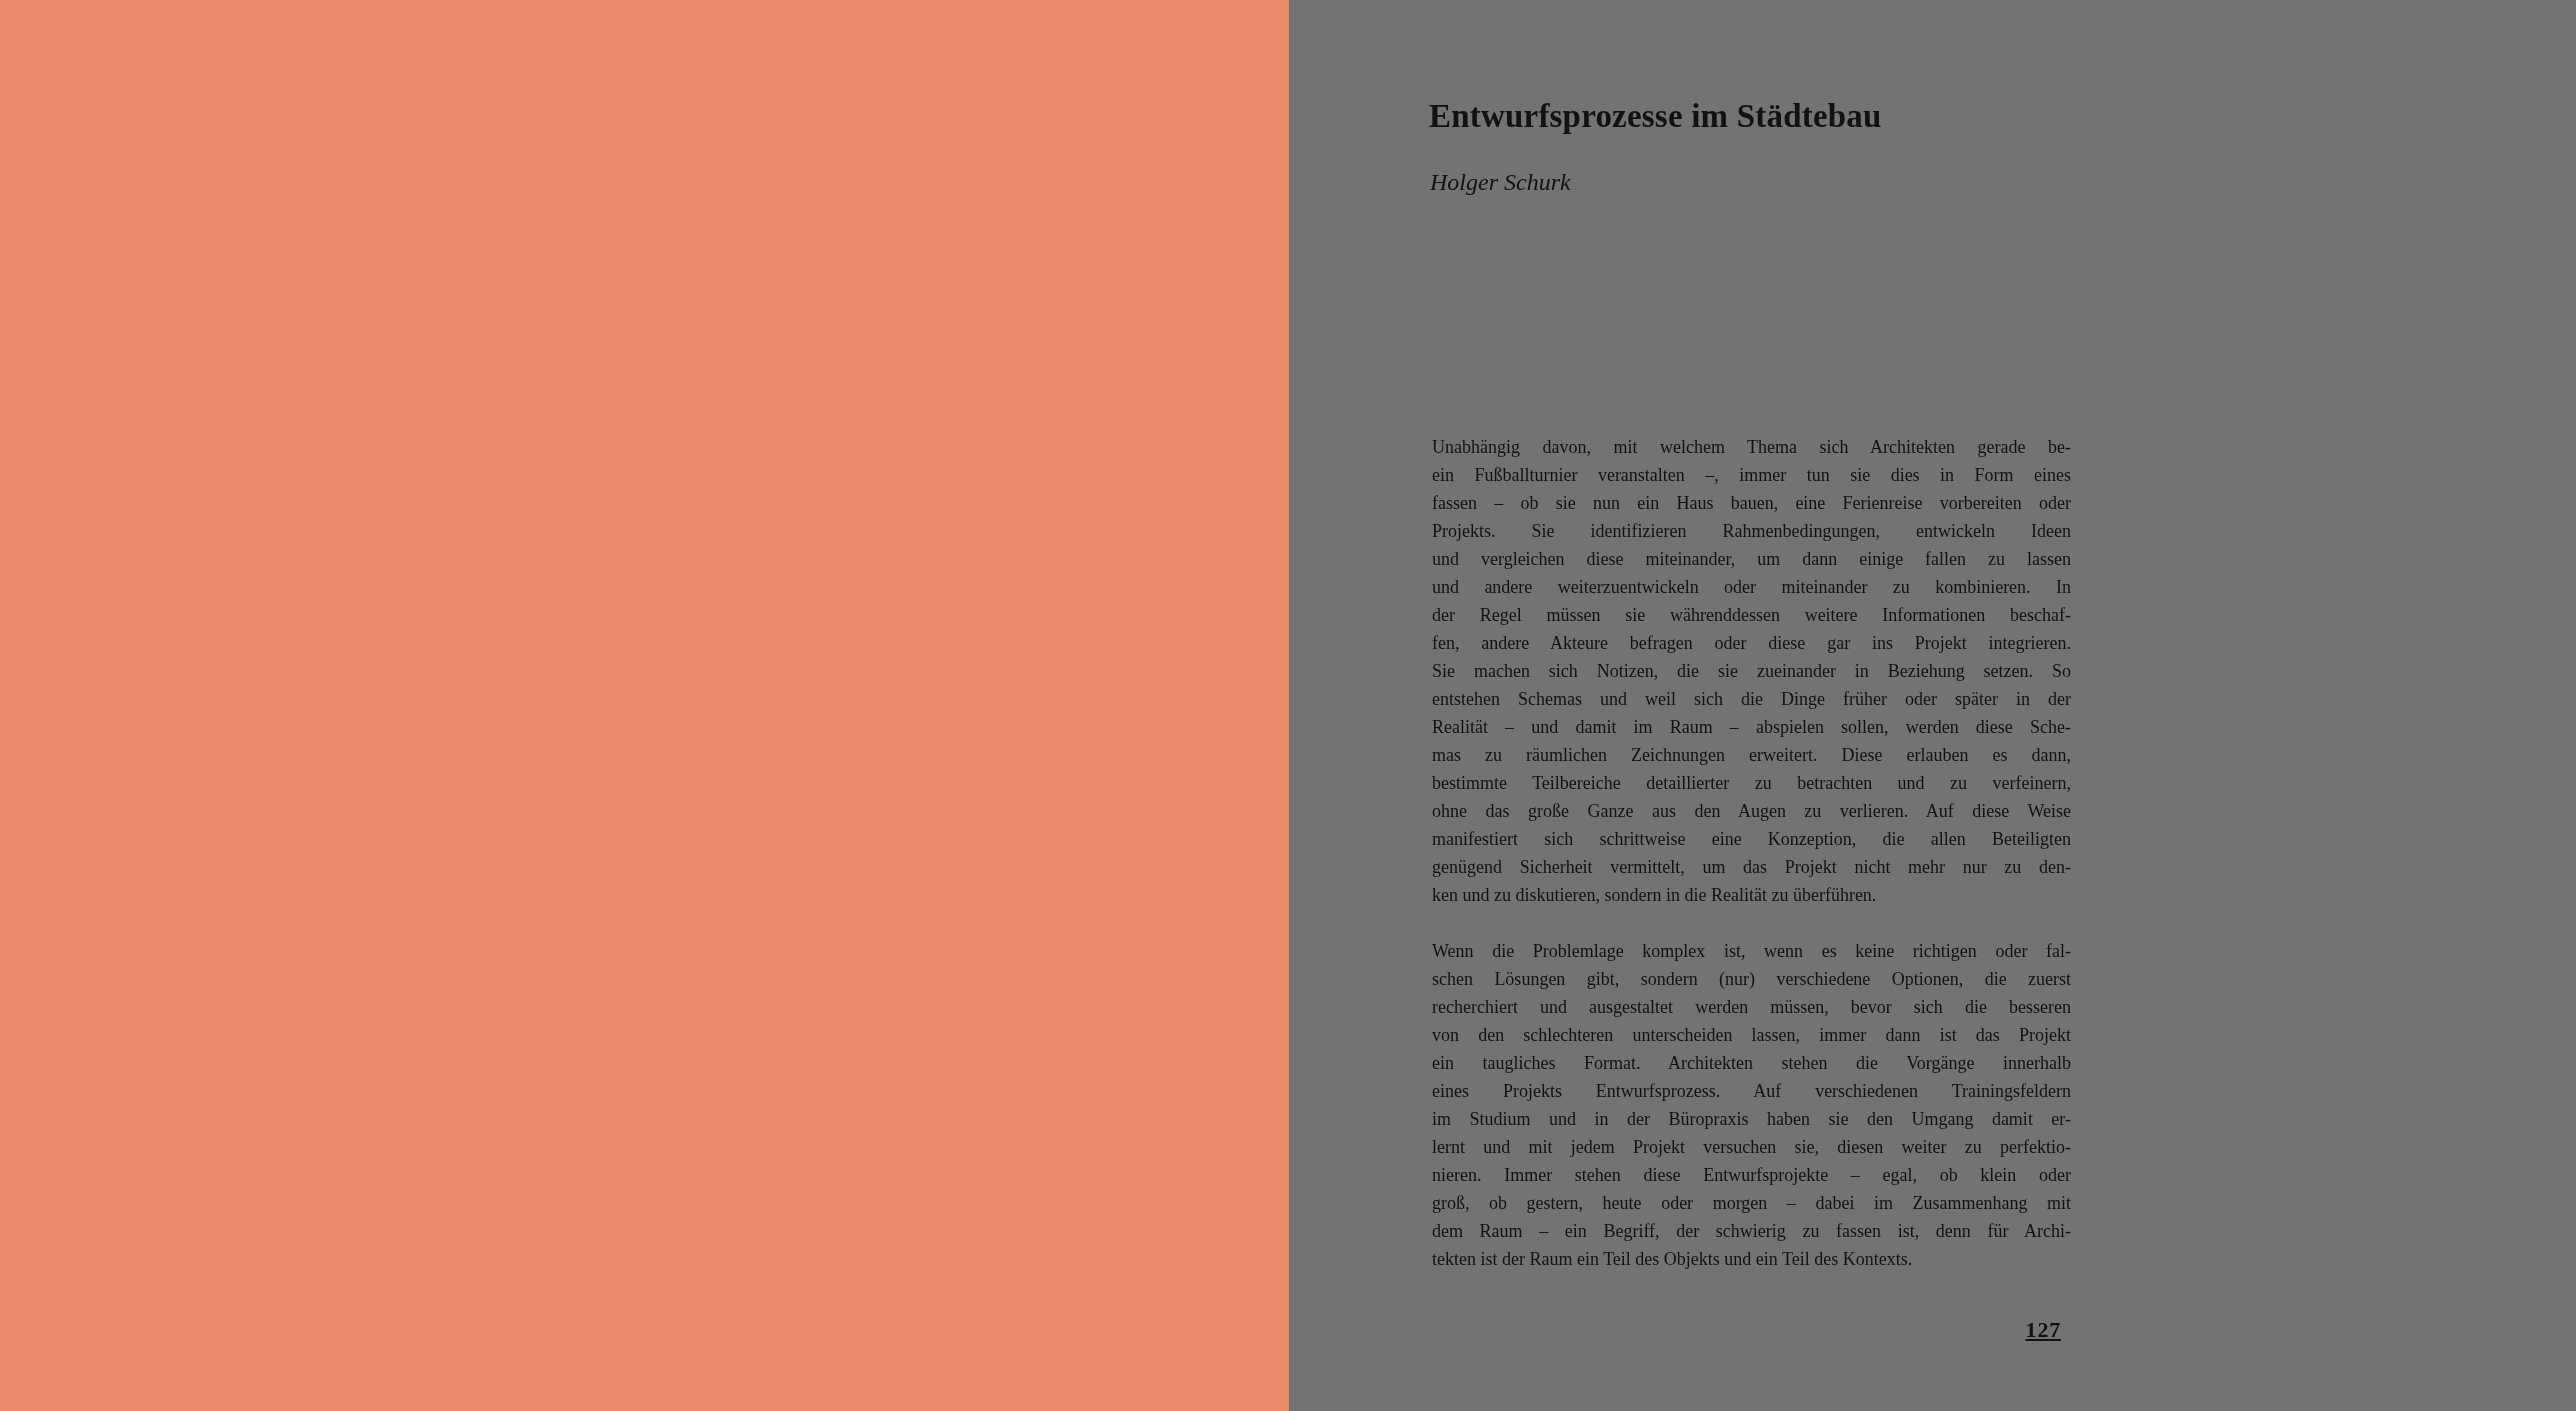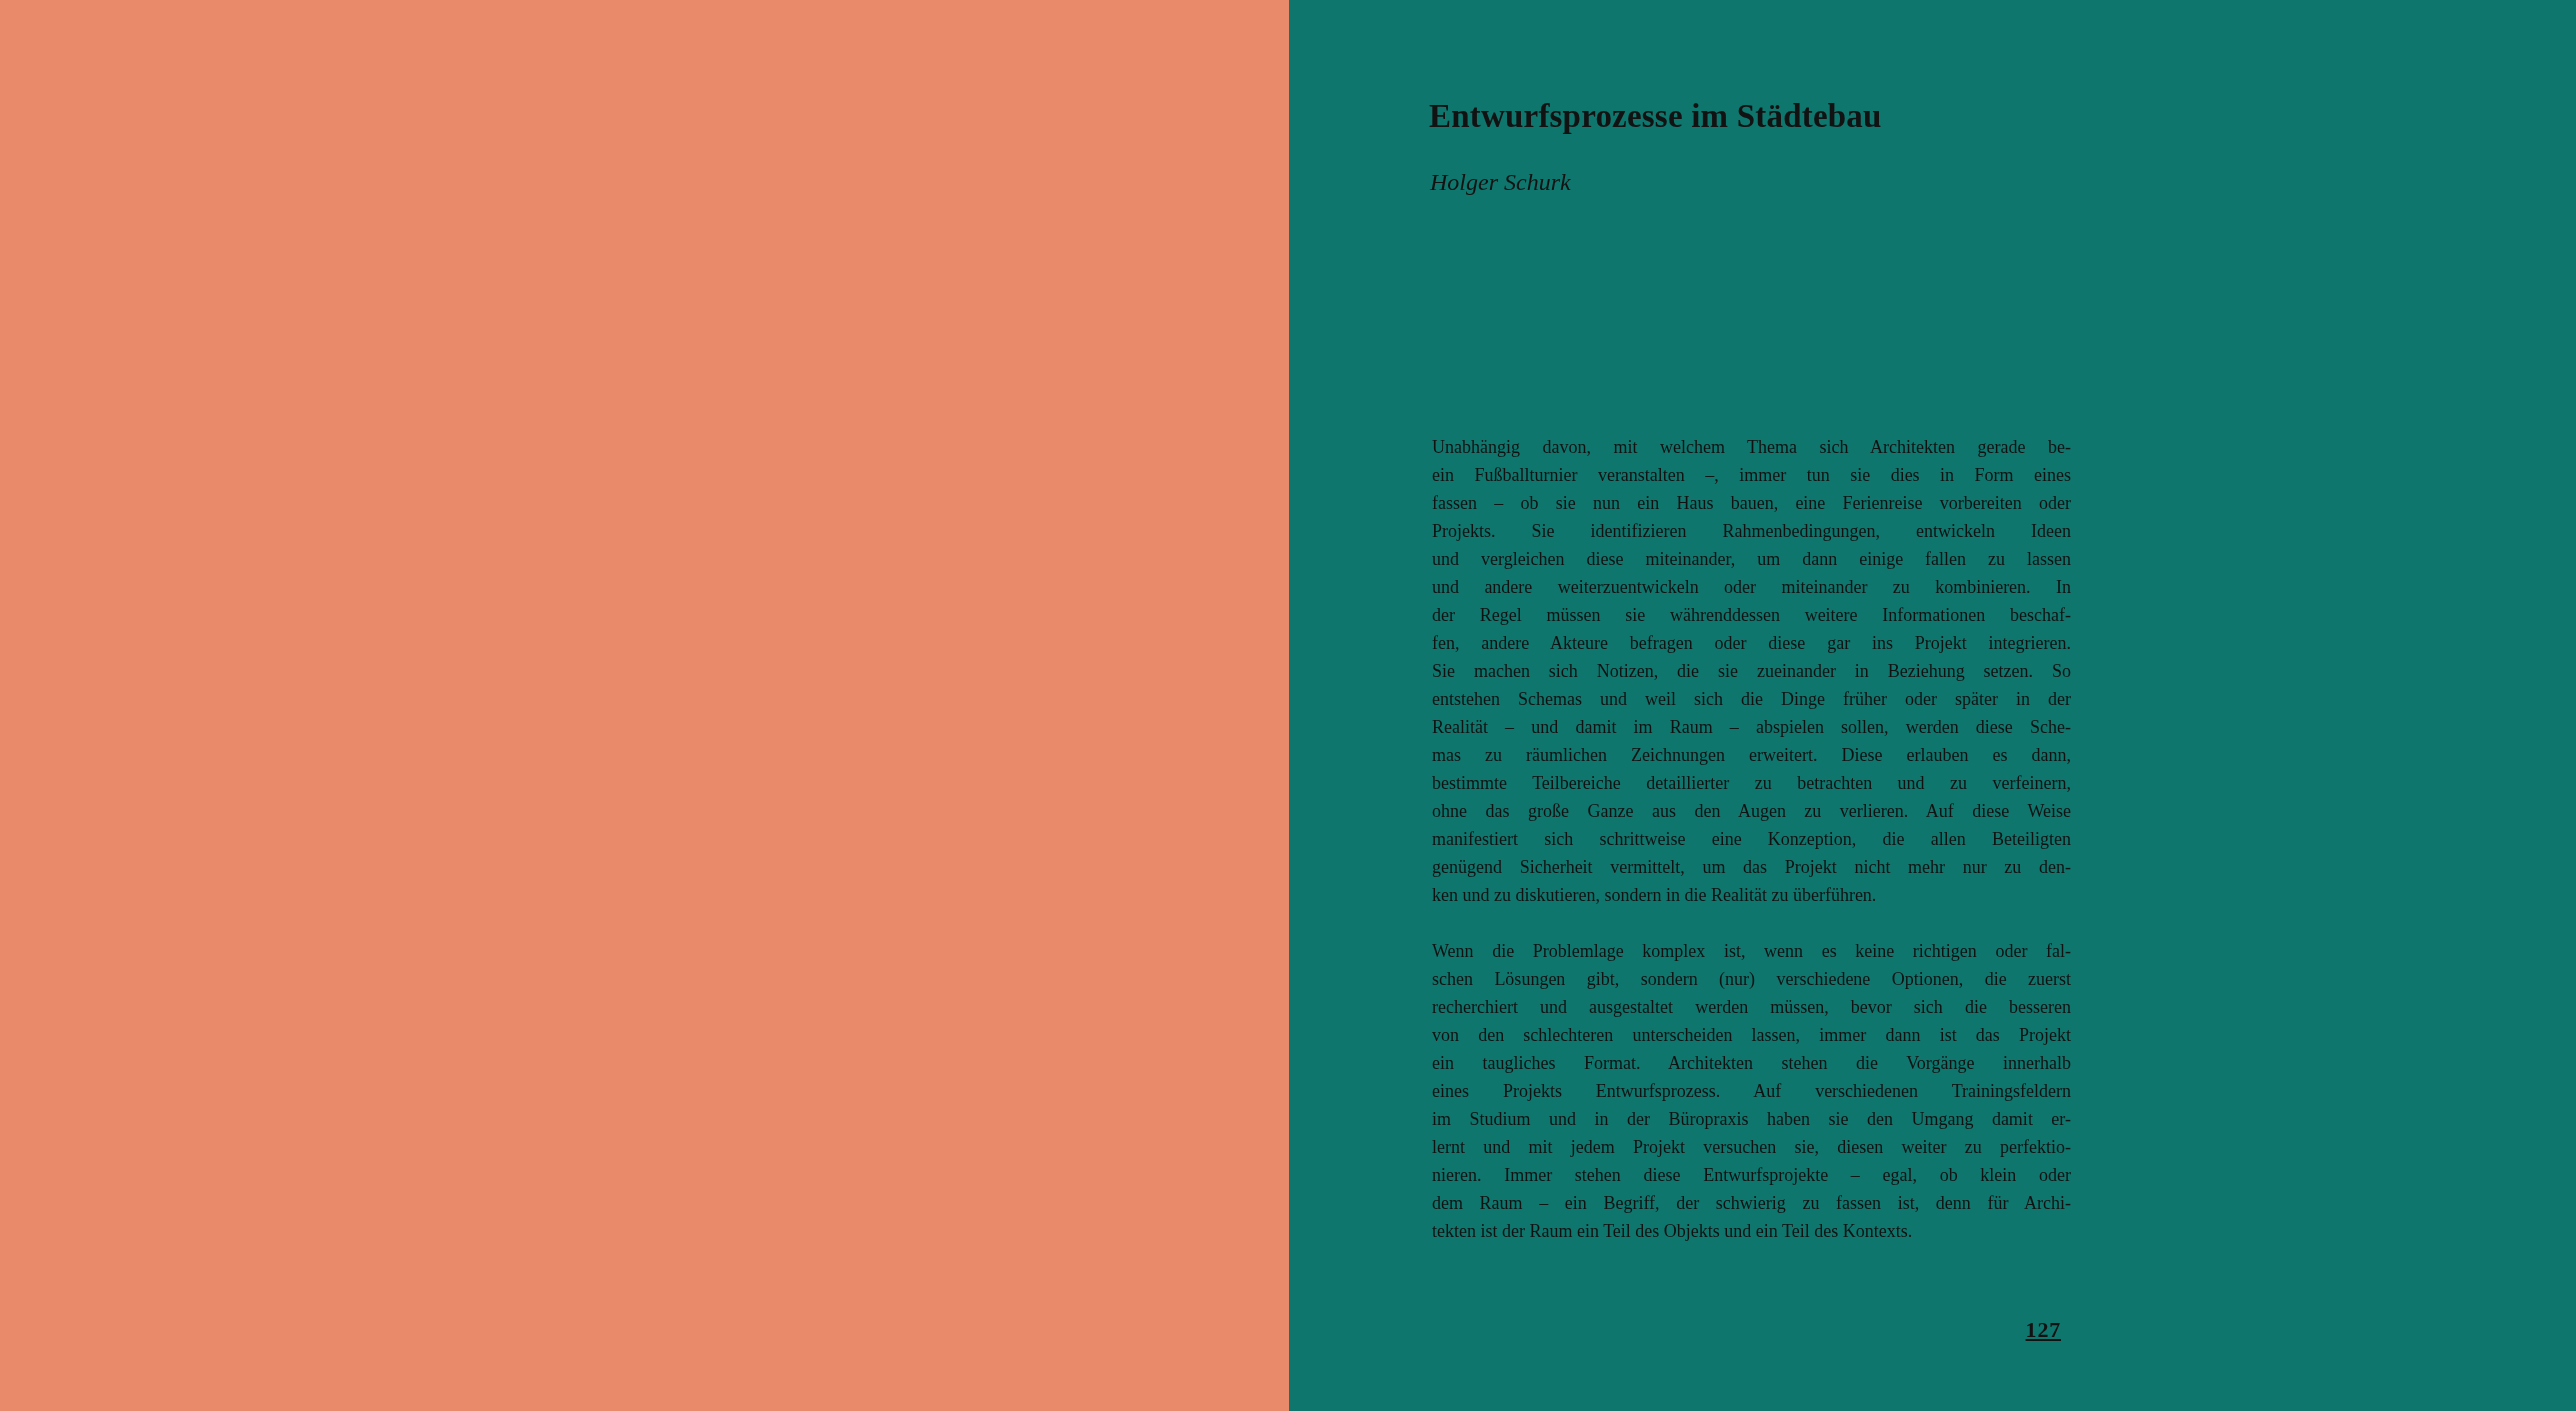--- a/index.html
+++ b/index.html
@@ -19,21 +19,21 @@
   .page-left {
     position: absolute;
     left: 0; top: 0;
     width: 1289px; height: 1411px;
     background: #E98A6B;
   }
   .page-right {
     position: absolute;
     left: 1289px; top: 0;
     width: 1287px; height: 1411px;
-    background: #0f766e;
+    background: #737373;
   }
   .article-title {
     position: absolute;
     left: 140px;
     top: 97px;
     width: 701px;
     font-size: 33px;
     font-weight: bold;
     letter-spacing: 0.2px;
     line-height: 39px;
@@ -118,20 +118,21 @@
         <div class="paragraph">
           <div class="line">Wenn die Problemlage komplex ist, wenn es keine richtigen oder fal-</div>
           <div class="line">schen Lösungen gibt, sondern (nur) verschiedene Optionen, die zuerst</div>
           <div class="line">recherchiert und ausgestaltet werden müssen, bevor sich die besseren</div>
           <div class="line">von den schlechteren unterscheiden lassen, immer dann ist das Projekt</div>
           <div class="line">ein taugliches Format. Architekten stehen die Vorgänge innerhalb</div>
           <div class="line">eines Projekts Entwurfsprozess. Auf verschiedenen Trainingsfeldern</div>
           <div class="line">im Studium und in der Büropraxis haben sie den Umgang damit er-</div>
           <div class="line">lernt und mit jedem Projekt versuchen sie, diesen weiter zu perfektio-</div>
           <div class="line">nieren. Immer stehen diese Entwurfsprojekte – egal, ob klein oder</div>
+          <div class="line">groß, ob gestern, heute oder morgen – dabei im Zusammenhang mit</div>
           <div class="line">dem Raum – ein Begriff, der schwierig zu fassen ist, denn für Archi-</div>
           <div class="line last">tekten ist der Raum ein Teil des Objekts und ein Teil des Kontexts.</div>
         </div>
       </div>
 
     <div class="page-number">127</div>
 
   </div>
 </div>
 

